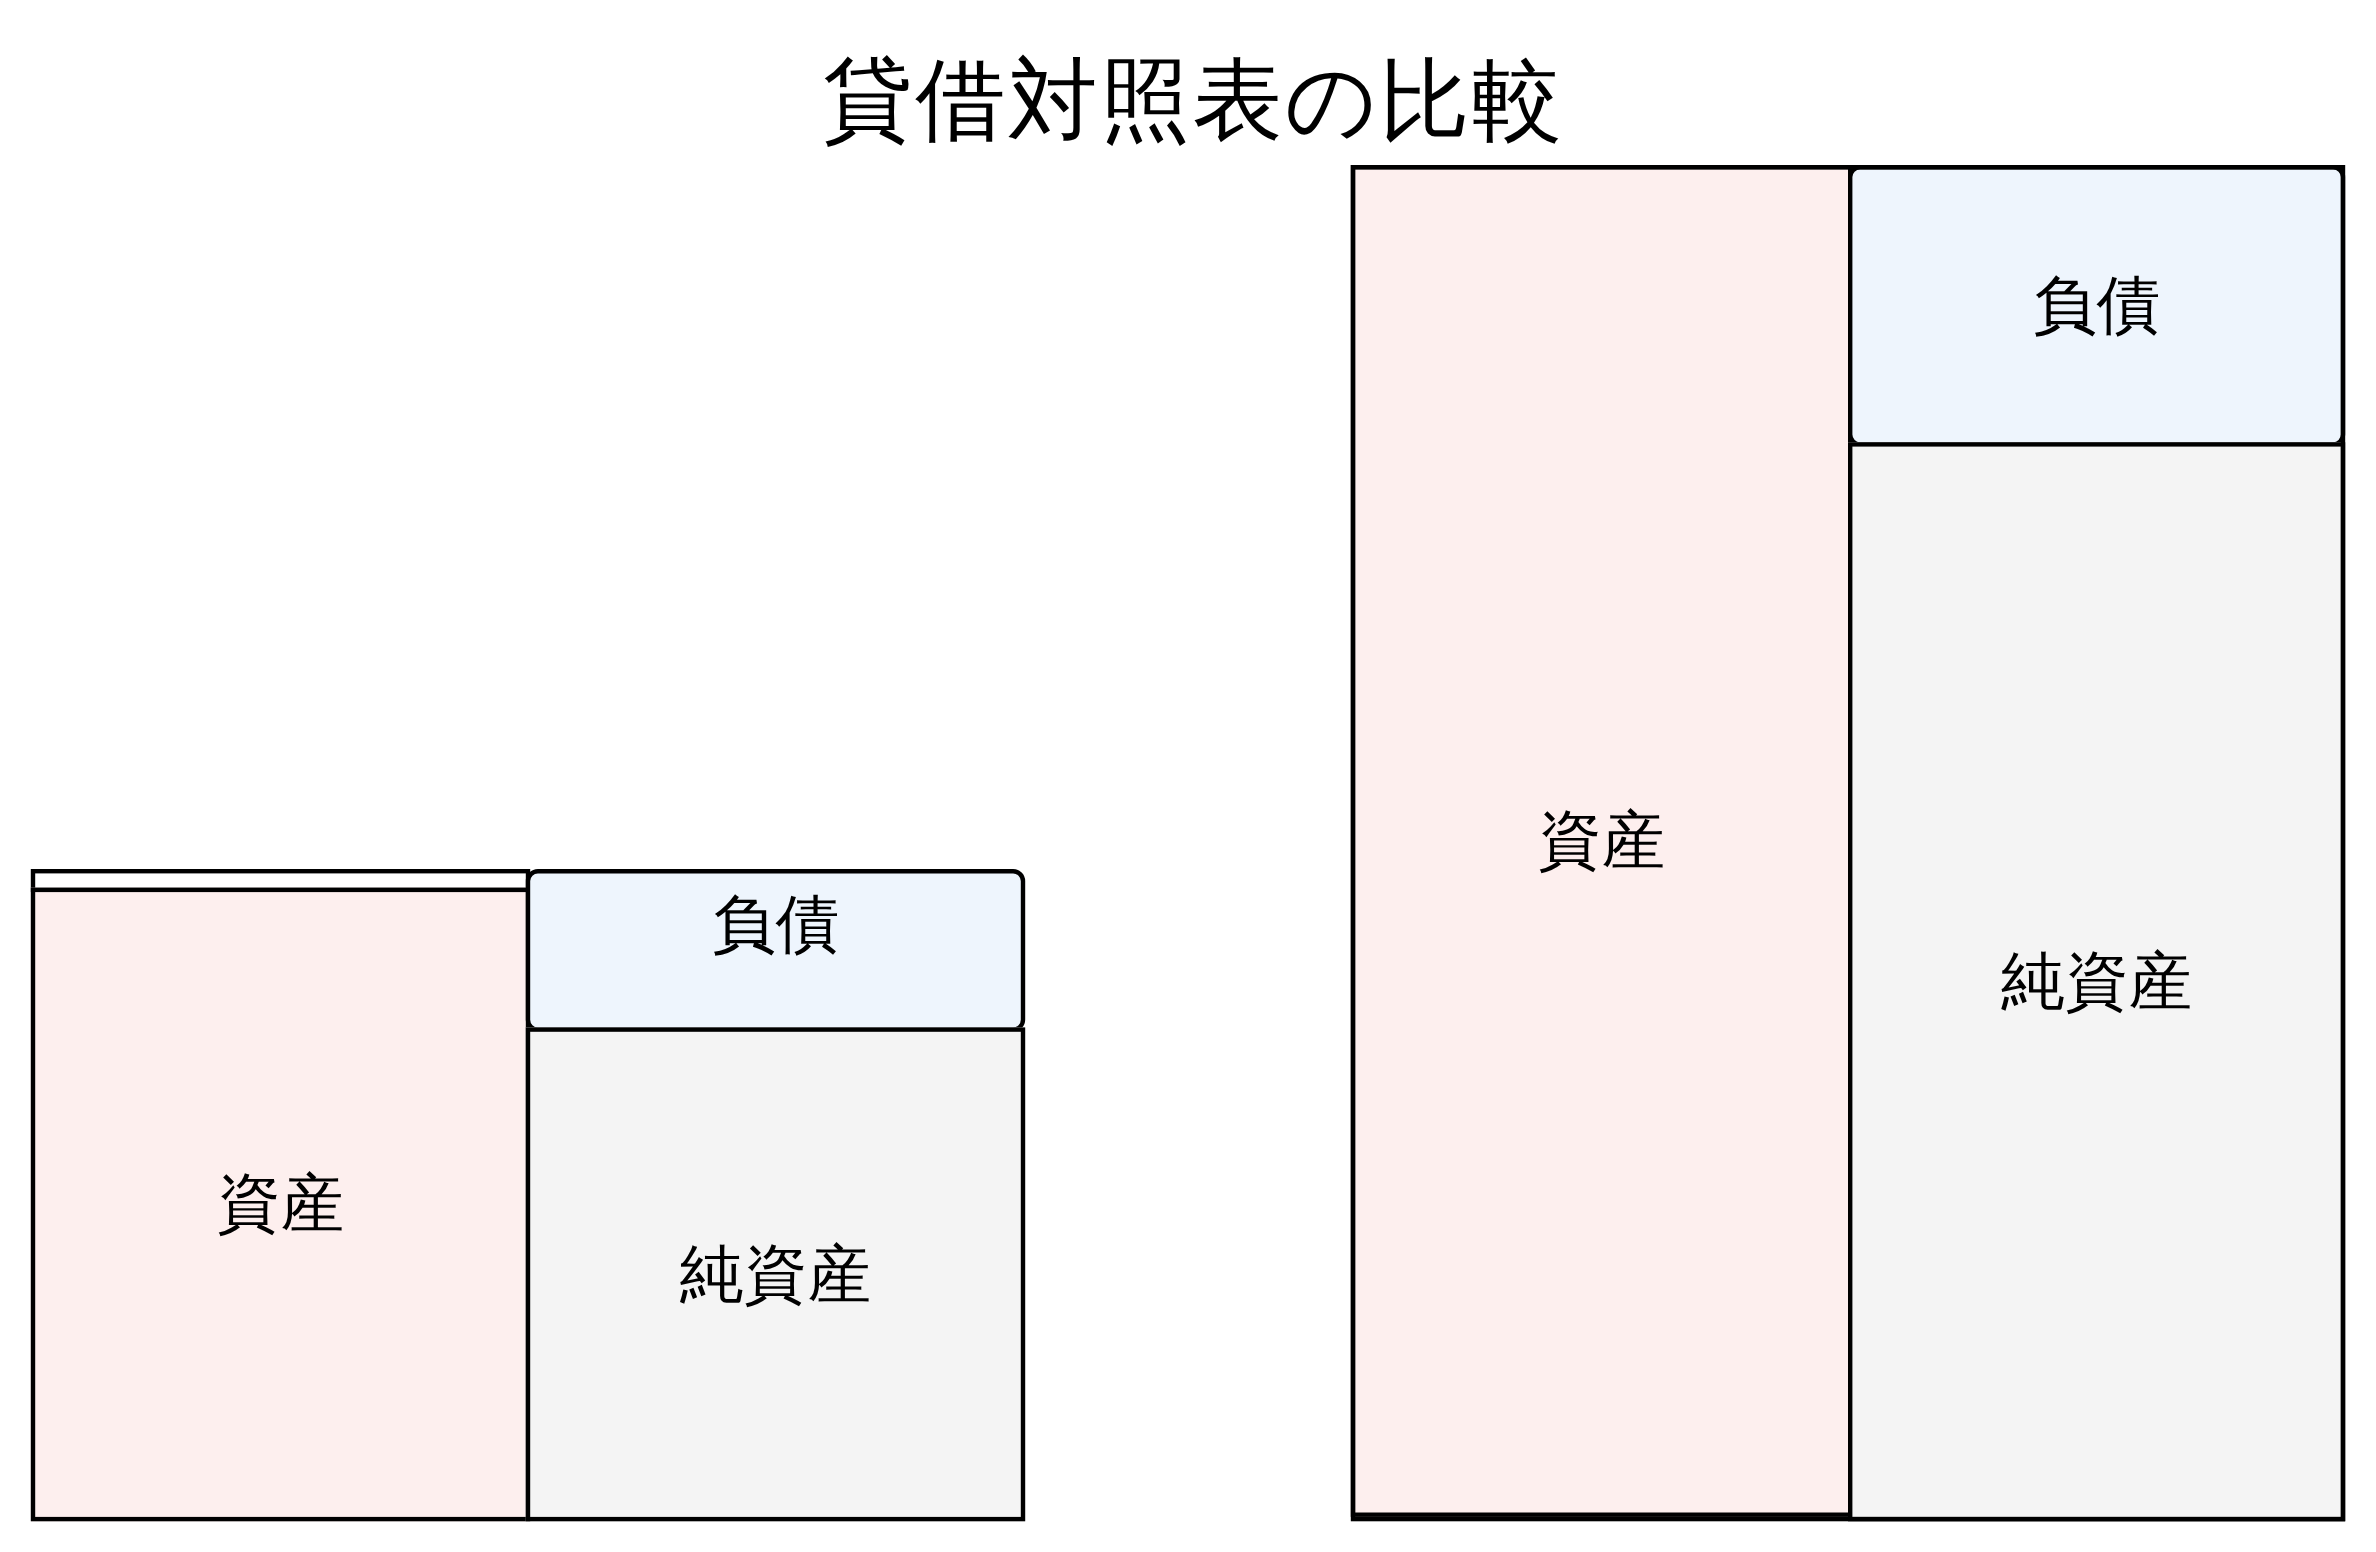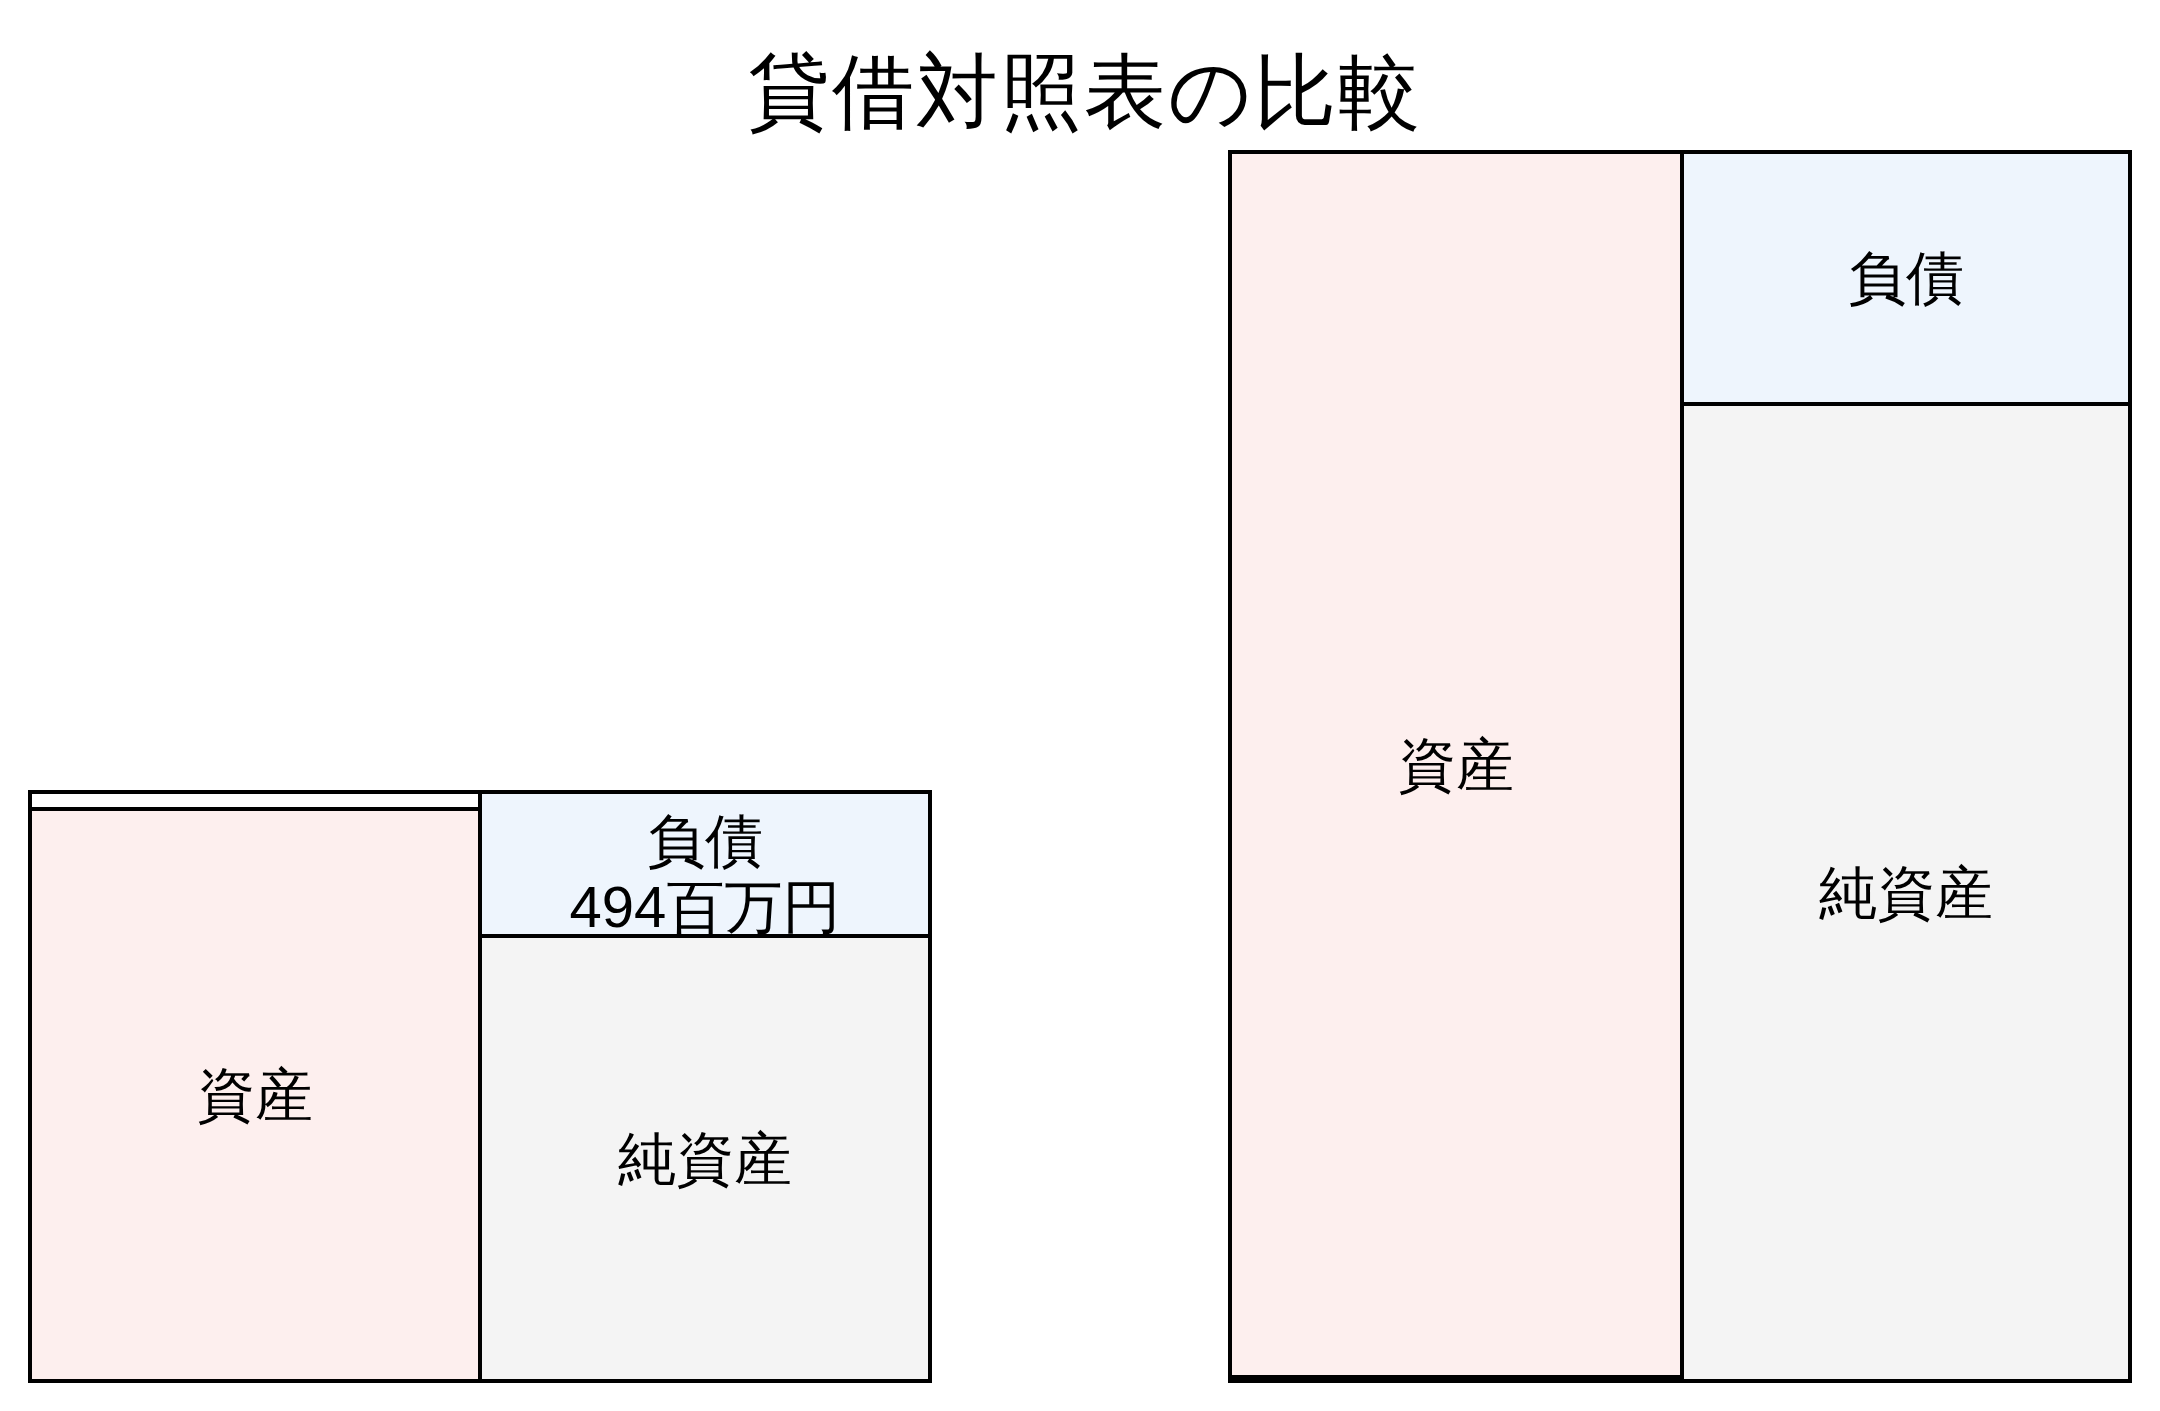--- a/index.html
+++ b/index.html
@@ -30,21 +30,21 @@
       display: flex;
       flex-direction: column;
       align-items: center;
       justify-content: center;
       font-size: 58px;
       line-height: 66px;
       white-space: nowrap;
       overflow: visible;
     }
     .assets { background: var(--pink); align-items: center; }
-    .liab   { background: var(--blue); }
+    .liab   { background: var(--blue); border-radius: 11px; }
     .net    { background: var(--grey); }
     .strip  { background: #ffffff; }
     .outer  {
       position: absolute;
       box-sizing: border-box;
       border: 4px solid #000;
       background: transparent;
     }
     :root {
       --pink: #FDEFEE;
@@ -60,21 +60,20 @@
 
 <div>
   <div class="cell strip" style="left:28px; top:790px; width:454px; height:21px;"></div>
 
   <div class="cell assets" style="left:28px; top:807px; width:454px; height:576px;">
     <span class="line">資産</span>
   </div>
 
   <div class="cell liab" style="left:478px; top:790px; width:454px; height:148px; justify-content:flex-start; padding-top:14px;">
     <span class="line">負債</span>
-    <span class="line">494百万円</span>
   </div>
 
   <div class="cell net" style="left:478px; top:934px; width:454px; height:449px;">
     <span class="line">純資産</span>
   </div>
 </div>
 
 <div>
   <div class="cell assets" style="left:1228px; top:150px; width:456px; height:1229px;">
     <span class="line">資産</span>

